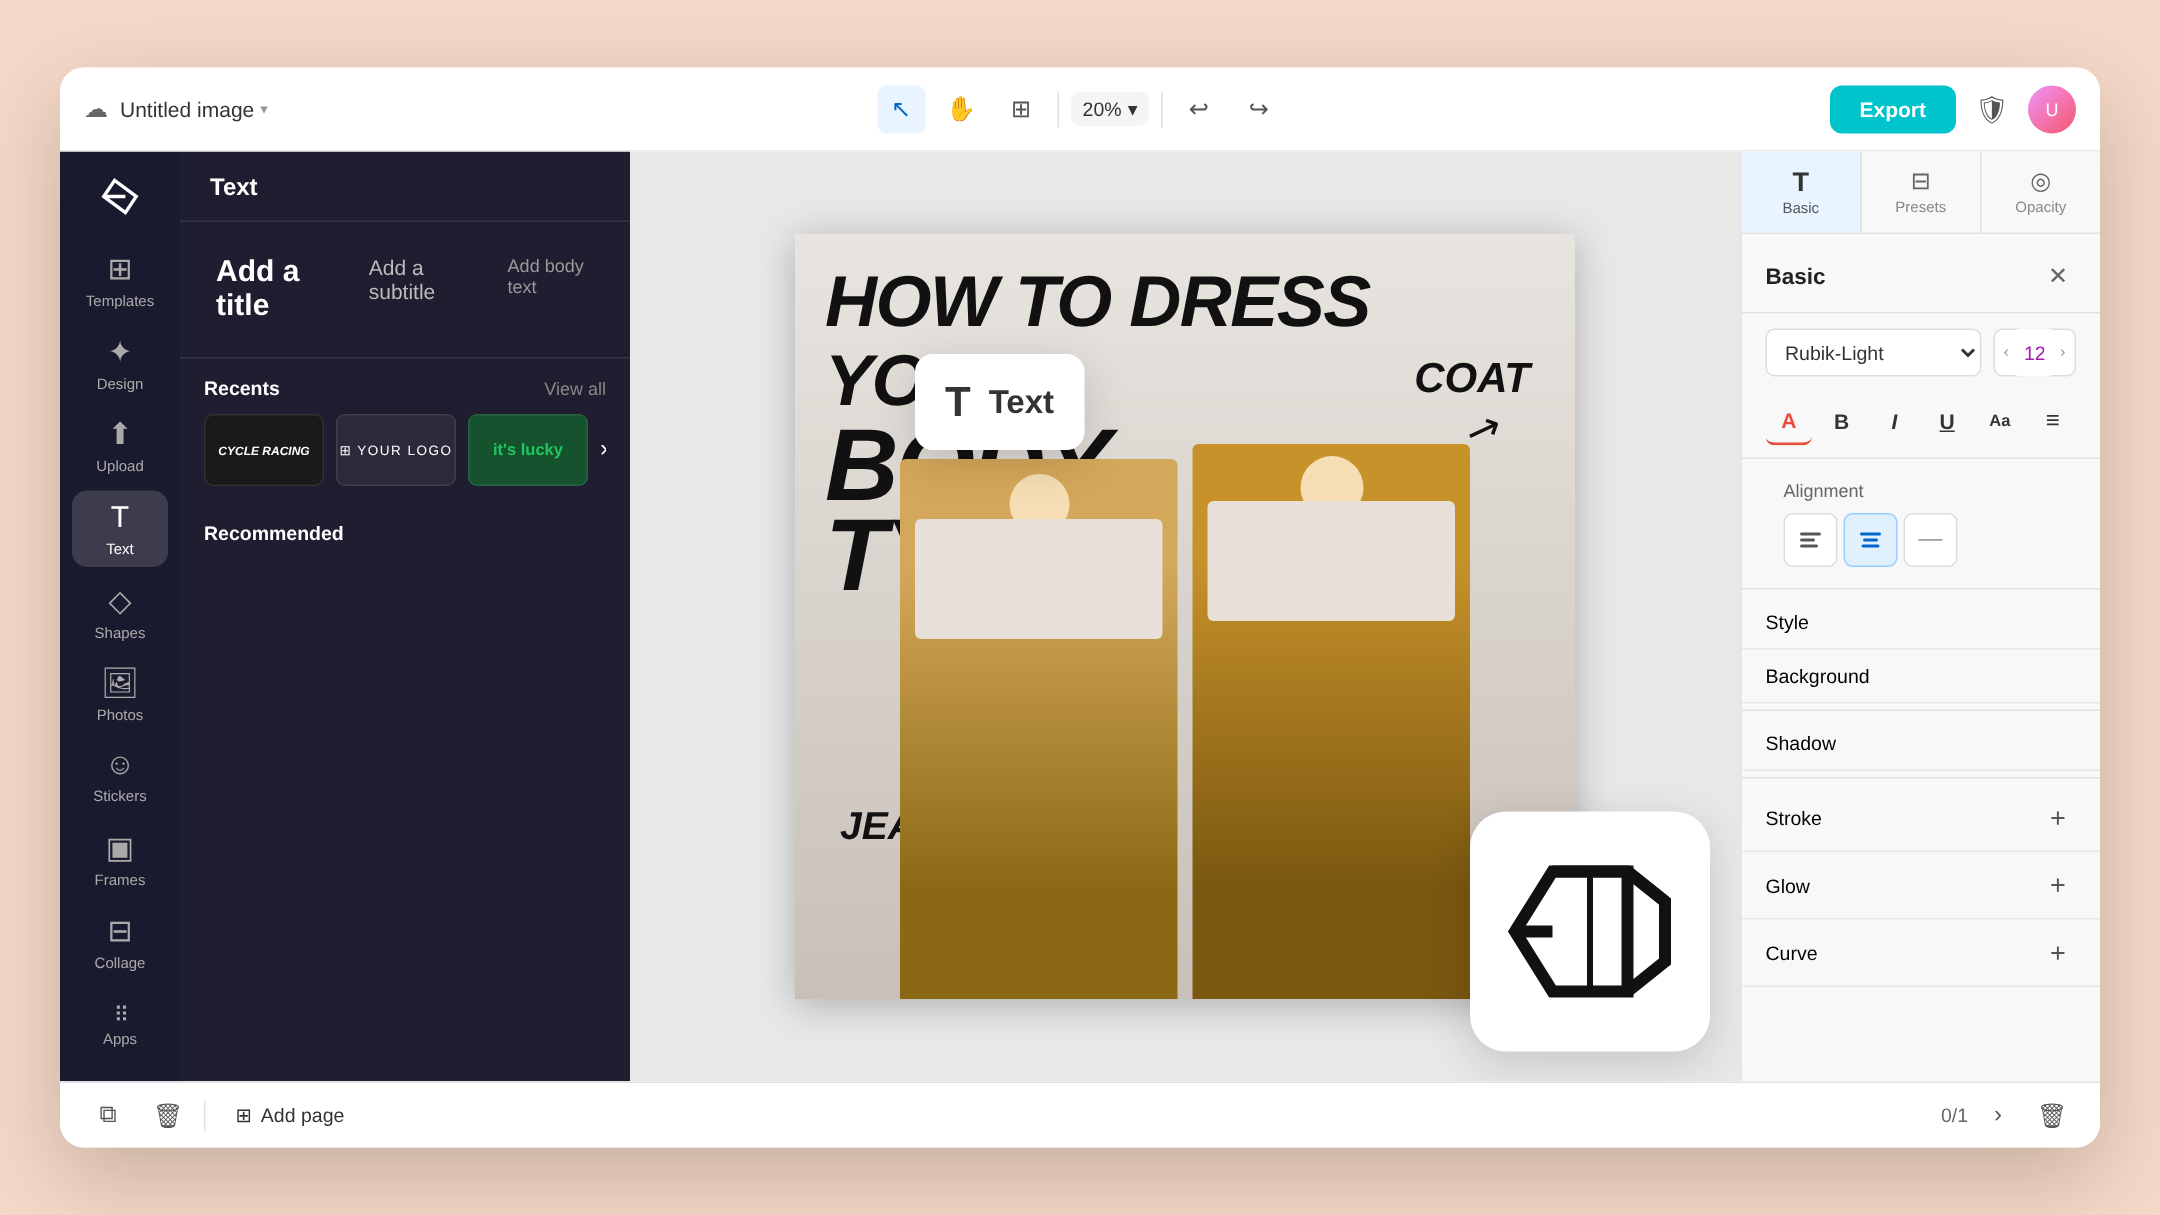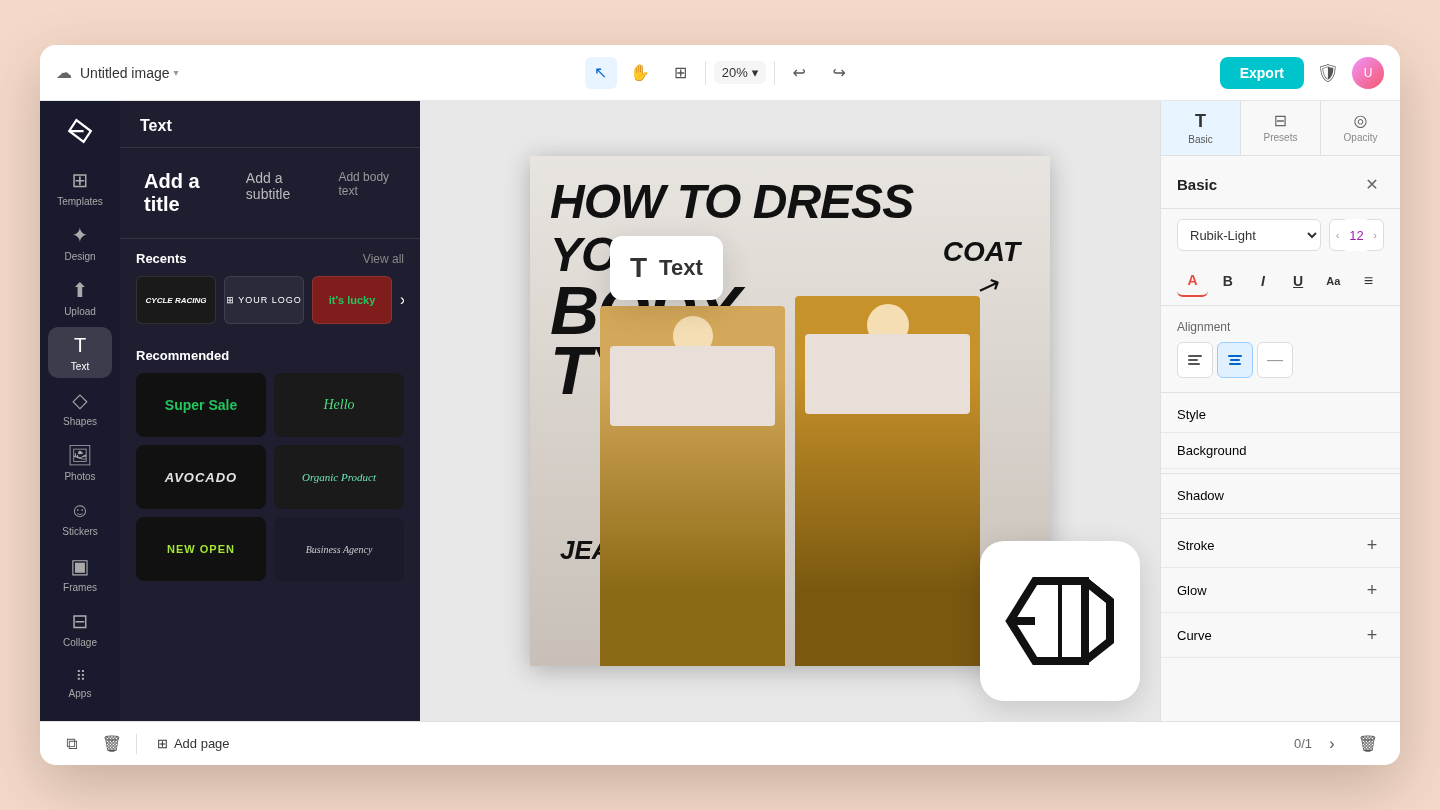--- a/index.html
+++ b/index.html
@@ -245,21 +245,21 @@
       align-items: center;
       justify-content: center;
       cursor: pointer;
       overflow: hidden;
       border: 1px solid rgba(255,255,255,0.1);
     }
     .recent-1 { background: #1a1a1a; }
     .recent-1-text { color: #fff; font-size: 8px; font-weight: 800; font-style: italic; }
     .recent-2 { background: #2a2a3a; }
     .recent-2-text { color: #fff; font-size: 9px; letter-spacing: 1px; }
-    .recent-3 { background: #7f1d1d; }
+    .recent-3 { background: #14532d; }
     .recent-3-text { color: #22c55e; font-size: 11px; font-weight: 700; }
     .recents-grid-arrow {
       width: 20px;
       height: 48px;
       display: flex;
       align-items: center;
       justify-content: center;
       color: #fff;
       cursor: pointer;
     }
@@ -404,21 +404,21 @@
       font-size: 14px;
       font-weight: 700;
       color: #333;
     }
     .section-divider {
       height: 1px;
       background: #e0e0e0;
       margin: 4px 0;
     }
     .alignment-section {
-      padding: 10px 16px;
+      padding: 10px 28px;
     }
     .alignment-label {
       font-size: 12px;
       color: #666;
       margin-bottom: 8px;
     }
     .alignment-btns {
       display: flex;
       gap: 4px;
     }
@@ -628,40 +628,20 @@
             <span class="recent-2-text">⊞ YOUR LOGO</span>
           </div>
           <div class="recent-item recent-3">
             <span class="recent-3-text">it's lucky</span>
           </div>
           <div class="recents-grid-arrow">›</div>
         </div>
 
         <div class="section-header">
           <span class="section-title">Recommended</span>
-        </div>
-        <div class="recommended-grid">
-          <div class="rec-item rec-1">
-            <span class="rec-1-text">Super Sale</span>
-          </div>
-          <div class="rec-item rec-2">
-            <span class="rec-2-text" style="font-family: Georgia, serif; color: #4ade80; font-style: italic;">Hello</span>
-          </div>
-          <div class="rec-item rec-3">
-            <span class="rec-3-text" style="color: #e5e5e5; font-weight:900; font-size:13px; letter-spacing:1px;">AVOCADO</span>
-          </div>
-          <div class="rec-item rec-4">
-            <span class="rec-4-text" style="color: #6ee7b7; font-family: Georgia, serif; font-style:italic; font-size:11px;">Organic Product</span>
-          </div>
-          <div class="rec-item rec-5">
-            <span class="rec-5-text" style="color: #a3e635; font-weight:900; font-size:11px; letter-spacing:1px;">NEW OPEN</span>
-          </div>
-          <div class="rec-item rec-6">
-            <span class="rec-6-text" style="color: #ccc; font-family: Georgia, serif; font-style:italic; font-size:10px;">Business Agency</span>
-          </div>
         </div>
       </div>
     </div>
 
     <div class="canvas-area">
       <div style="position:relative; width: 520px; height: 510px;">
 
         <div style="width:520px; height:510px; background: linear-gradient(180deg, #e8e4df 0%, #c8c0b8 100%); position:relative; overflow:hidden; box-shadow: 0 4px 24px rgba(0,0,0,0.25);">
 
           <div style="position:absolute; top: 20px; left: 20px; right: 20px; text-align:left;">

